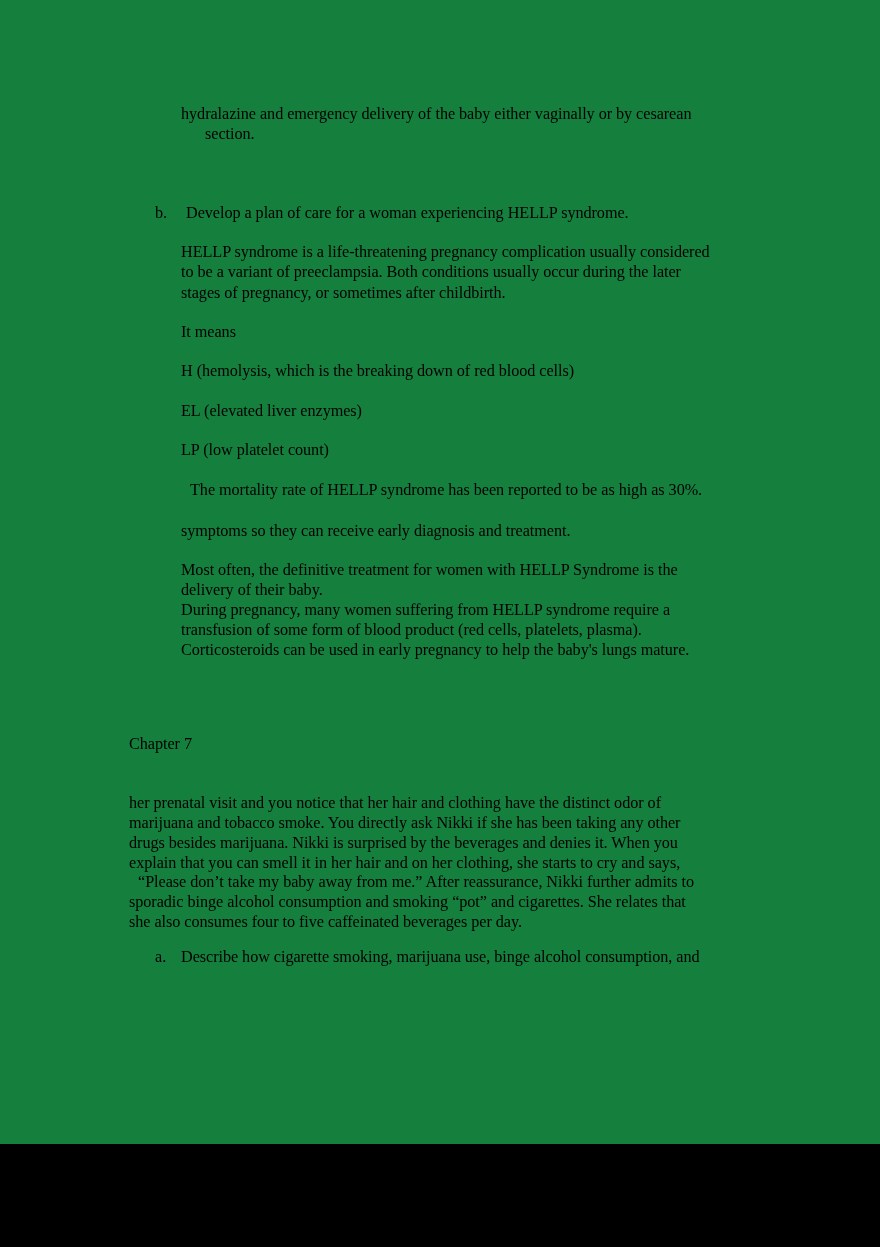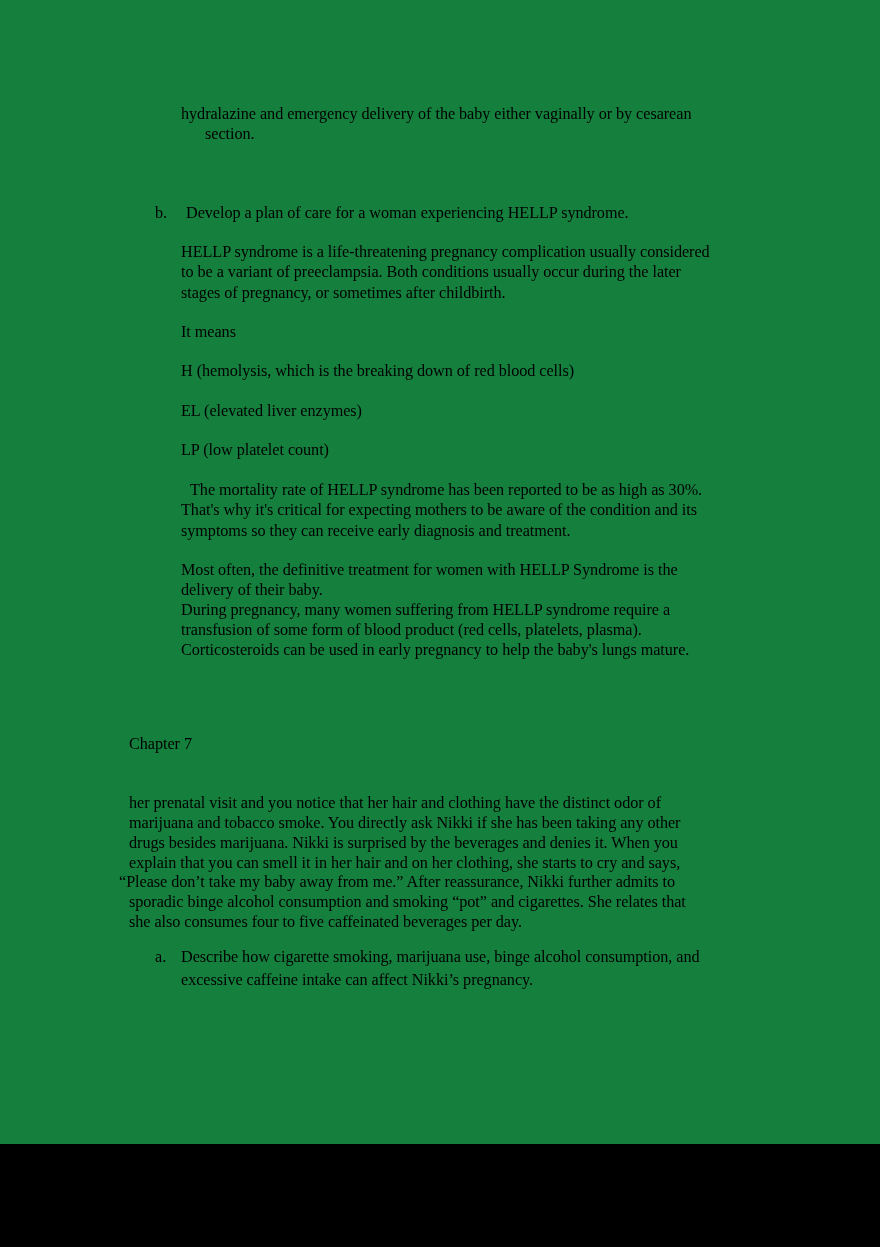--- a/index.html
+++ b/index.html
@@ -41,38 +41,36 @@
   <div class="line" style="left:181px; top:262px;">to be a variant of preeclampsia. Both conditions usually occur during the later</div>
   <div class="line" style="left:181px; top:283px;">stages of pregnancy, or sometimes after childbirth.</div>
 
   <div class="line" style="left:181px; top:322px;">It means</div>
 
   <div class="line" style="left:181px; top:361px;">H (hemolysis, which is the breaking down of red blood cells)</div>
   <div class="line" style="left:181px; top:401px;">EL (elevated liver enzymes)</div>
   <div class="line" style="left:181px; top:440px;">LP (low platelet count)</div>
 
   <div class="line" style="left:190px; top:480px;">The mortality rate of HELLP syndrome has been reported to be as high as 30%.</div>
-  <div class="line" style="left:181px; top:500px;">That's why it's critical for expecting mothers to be aware of the condition and its</div>
   <div class="line" style="left:181px; top:521px;">symptoms so they can receive early diagnosis and treatment.</div>
 
   <div class="line" style="left:181px; top:560px;">Most often, the definitive treatment for women with HELLP Syndrome is the</div>
   <div class="line" style="left:181px; top:580px;">delivery of their baby.</div>
   <div class="line" style="left:181px; top:600px;">During pregnancy, many women suffering from HELLP syndrome require a</div>
   <div class="line" style="left:181px; top:640px;">Corticosteroids can be used in early pregnancy to help the baby's lungs mature.</div>
   <div class="line" style="left:181px; top:620px;">transfusion of some form of blood product (red cells, platelets, plasma).</div>
 
   <div class="line" style="left:129px; top:734px;">Chapter 7</div>
 
   <div class="line" style="left:129px; top:793px;">her prenatal visit and you notice that her hair and clothing have the distinct odor of</div>
   <div class="line" style="left:129px; top:813px;">marijuana and tobacco smoke. You directly ask Nikki if she has been taking any other</div>
   <div class="line" style="left:129px; top:833px;">drugs besides marijuana. Nikki is surprised by the beverages and denies it. When you</div>
   <div class="line" style="left:129px; top:853px;">explain that you can smell it in her hair and on her clothing, she starts to cry and says,</div>
-  <div class="line" style="left:119px; top:872px;">“Please don’t take my baby away from me.” After reassurance, Nikki further admits to</div>
+  <div class="line" style="left:138px; top:872px;">“Please don’t take my baby away from me.” After reassurance, Nikki further admits to</div>
   <div class="line" style="left:129px; top:892px;">sporadic binge alcohol consumption and smoking “pot” and cigarettes. She relates that</div>
   <div class="line" style="left:129px; top:912px;">she also consumes four to five caffeinated beverages per day.</div>
 
   <div class="line" style="left:155px; top:947px;">a.</div>
   <div class="line" style="left:181px; top:947px;">Describe how cigarette smoking, marijuana use, binge alcohol consumption, and</div>
-  <div class="line" style="left:181px; top:970px;">excessive caffeine intake can affect Nikki’s pregnancy.</div>
 
 </div>
 
 <div class="bottom-bar"></div>
 
 </body></html>

